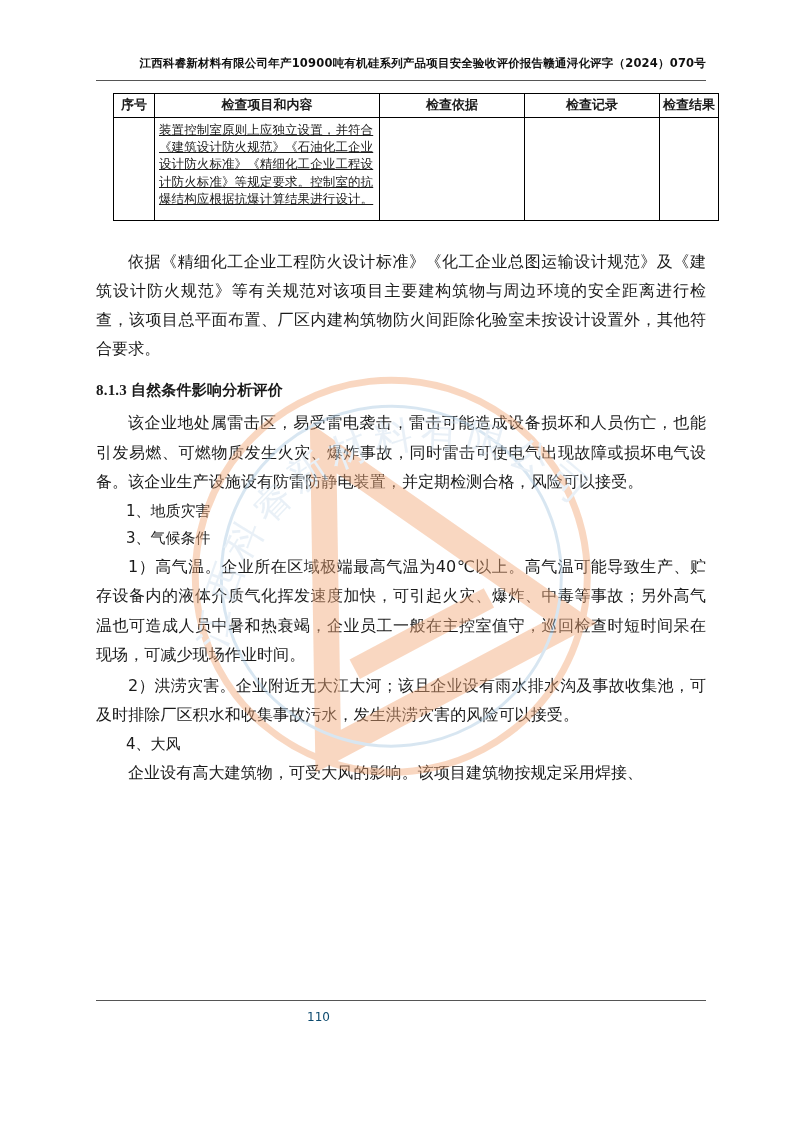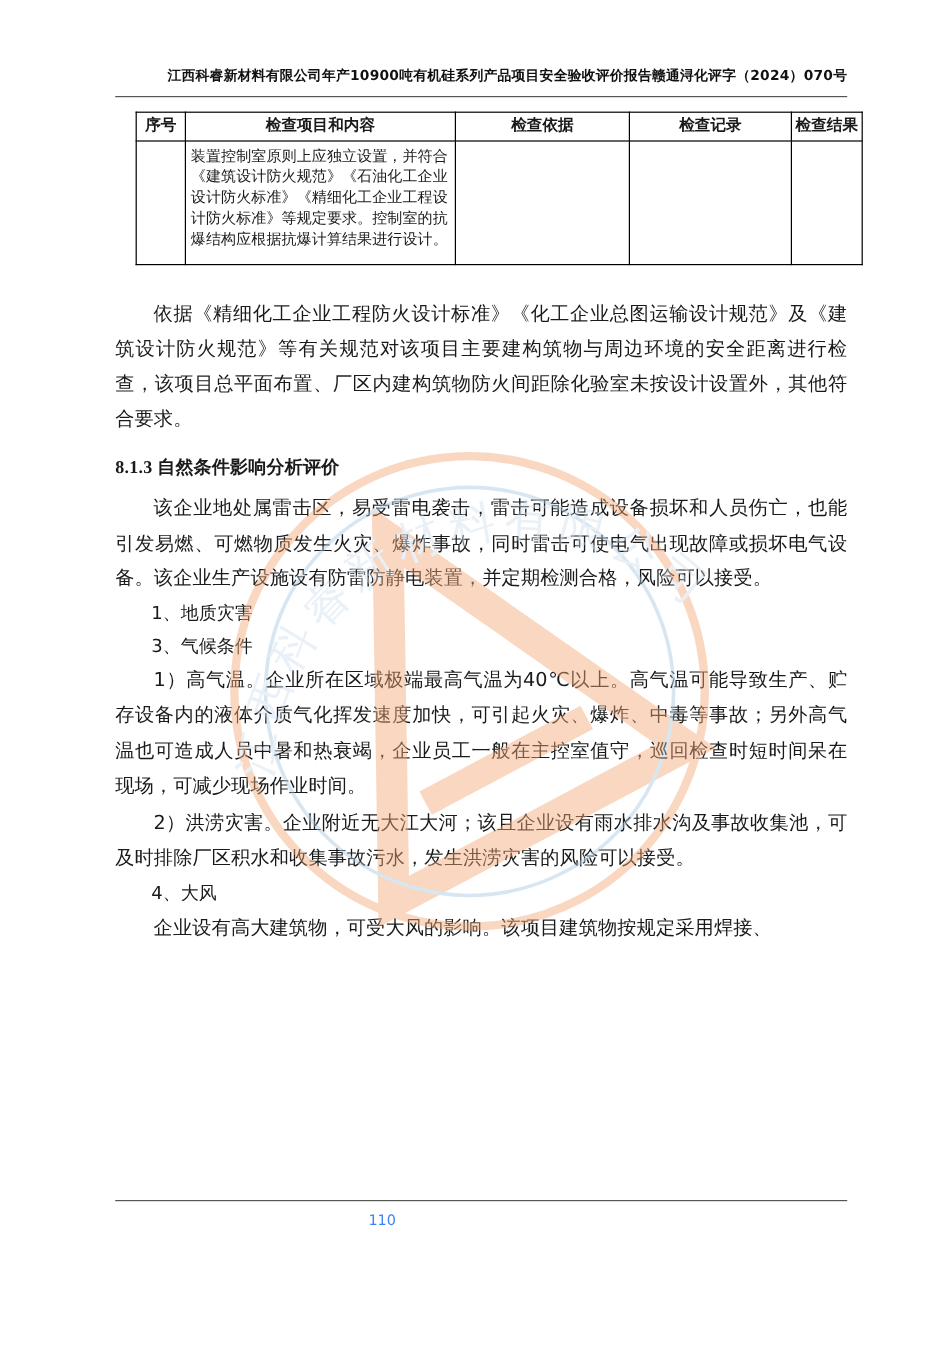--- a/index.html
+++ b/index.html
@@ -81,20 +81,21 @@
   }
   .col-no { width: 36px; }
   .col-item { width: 220px; }
   .col-basis { width: 140px; }
   .col-record { width: 130px; }
   .col-result { width: 54px; }
   .cell-body {
     line-height: 1.38;
     font-size: 12.5px;
     letter-spacing: 0.1px;
+    text-decoration: underline;
   }
   .cell-blank { height: 96px; }
   
   .content {
     position: absolute;
     left: 96px;
     top: 247px;
     width: 610px;
     z-index: 3;
   }
@@ -131,21 +132,21 @@
     width: 610px;
     border-bottom: 1px solid #555;
   }
   .footer-num {
     position: absolute;
     left: 0;
     top: 1010px;
     width: 637px;
     text-align: center;
     font-size: 12px;
-    color: #3b82f6;
+    color: #0c4a6e;
   }
 </style>
 </head>
 <body>
 
 <div class="page">
 
   <svg class="watermark" viewBox="0 0 793 1122">
     <defs>
       <path id="ringpath" d="M 396,660 m -205,0 a 205,205 0 1,1 410,0 a 205,205 0 1,1 -410,0"></path>

